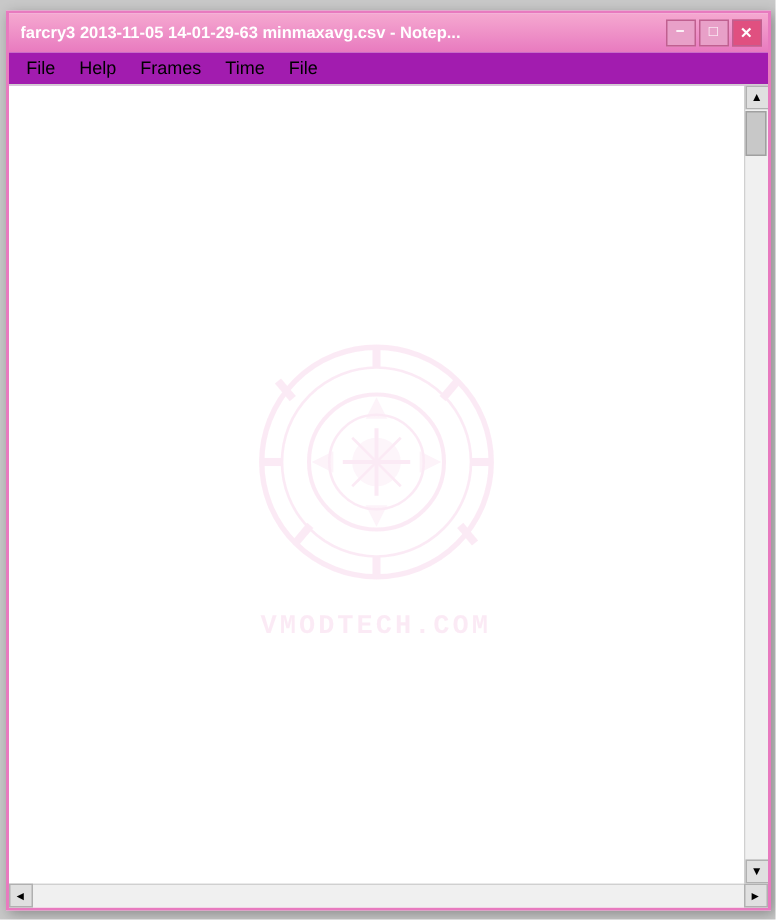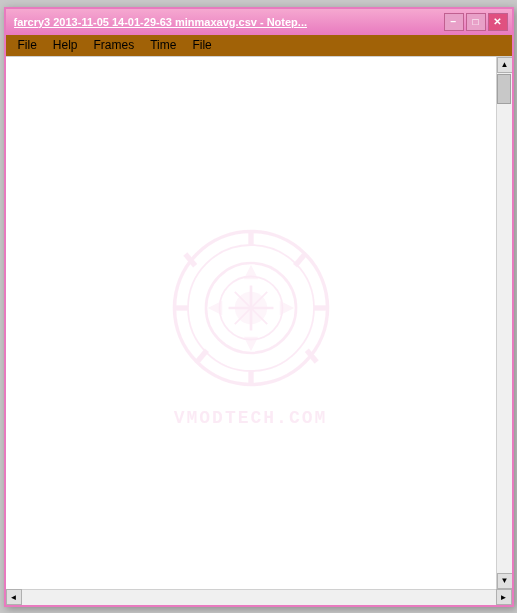--- a/index.html
+++ b/index.html
@@ -39,21 +39,20 @@
     }
 
     .title-bar-text {
       color: white;
       font-size: 11px;
       font-weight: bold;
       white-space: nowrap;
       overflow: hidden;
       text-overflow: ellipsis;
       flex: 1;
-      text-decoration: underline;
     }
 
     .title-bar-controls {
       display: flex;
       gap: 2px;
     }
 
     .title-btn {
       width: 20px;
       height: 18px;
@@ -66,21 +65,21 @@
       border: 1px solid #c06090;
       color: white;
       font-weight: bold;
     }
 
     .title-btn.close {
       background: #e05080;
     }
 
     .menu-bar {
-      background: #a16207;
+      background: #a21caf;
       height: 22px;
       display: flex;
       align-items: center;
       padding: 0 4px;
       border-bottom: 1px solid #d0d0d0;
       flex-shrink: 0;
     }
 
     .menu-item {
       padding: 2px 8px;

